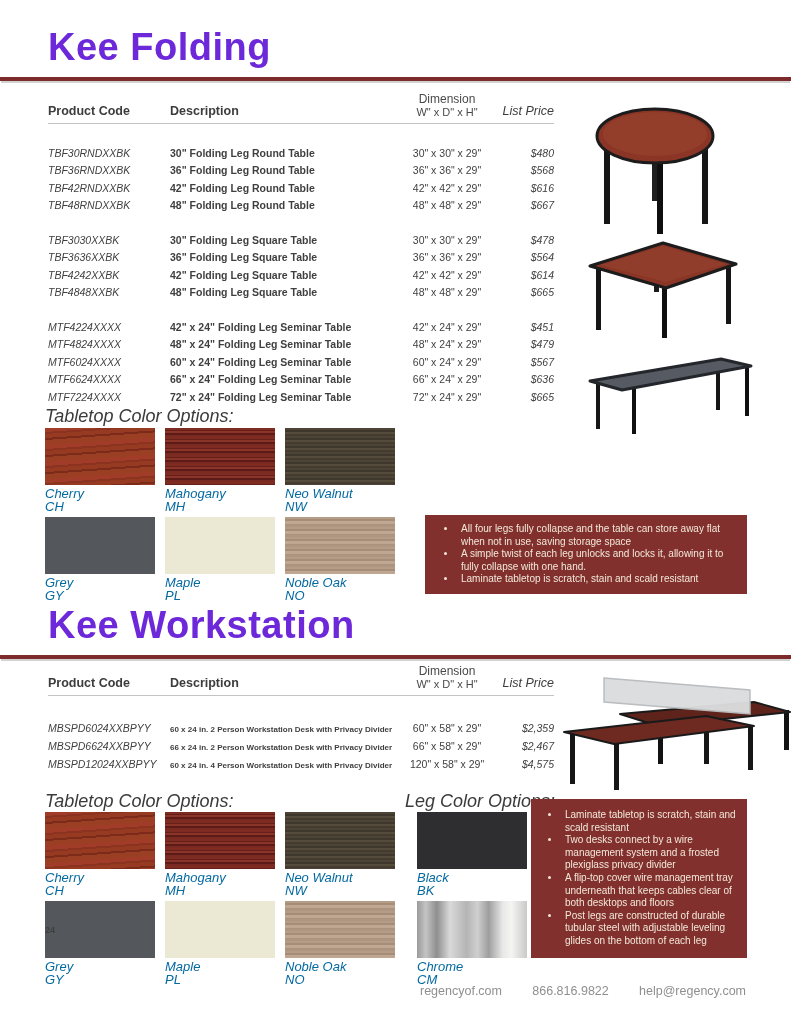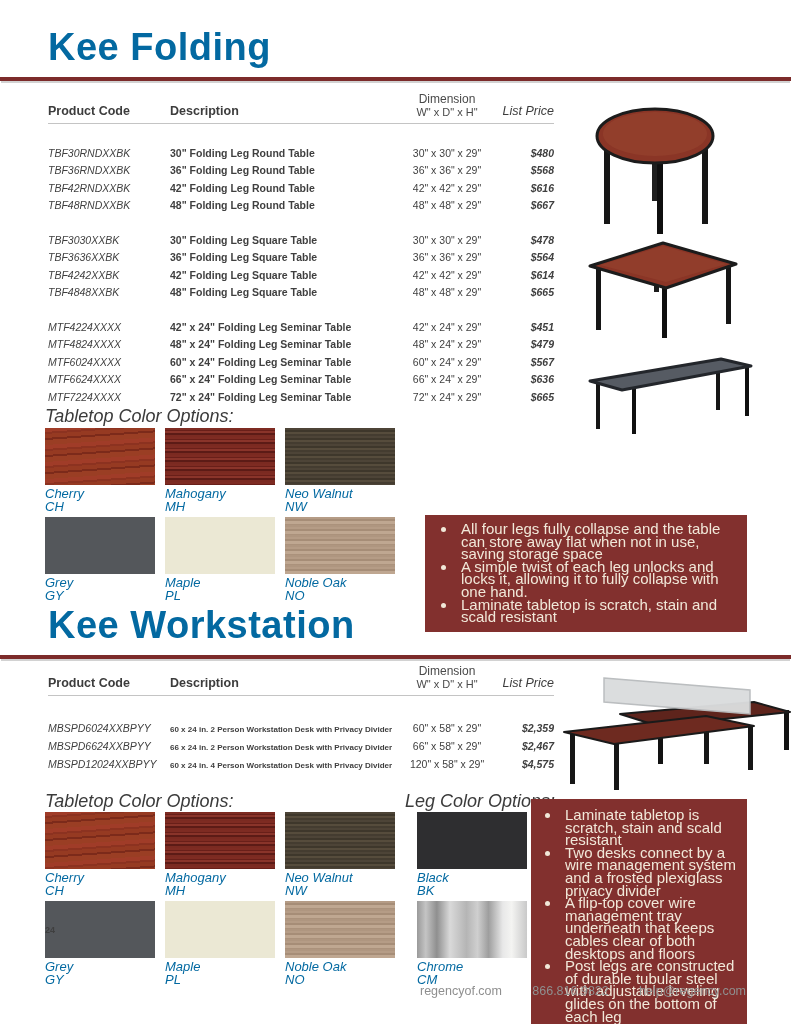--- a/index.html
+++ b/index.html
@@ -4,42 +4,42 @@
 <style>
   * { margin:0; padding:0; box-sizing:border-box; }
   html,body { background:#e8e8e8; }
   body { font-family:"Liberation Sans", sans-serif; }
   .page {
     position:relative; width:791px; height:1024px; background:#ffffff;
     margin:0 auto; overflow:hidden; color:#3f3f3f;
   }
   .sec-title {
     position:absolute; left:48px; font-size:38px; font-weight:700;
-    color:#0369a1; letter-spacing:.5px;
+    color:#6d28d9; letter-spacing:.5px;
   }
   .rule {
     position:absolute; left:0; width:791px; height:4px; background:#7c2b2a;
     box-shadow:0 3px 0 -1px #d2d2d2;
   }
   
   .ptable { position:absolute; left:48px; width:506px; }
   .thead { display:flex; align-items:flex-end; border-bottom:1px solid #c4c4c4; padding-bottom:5px; }
   .c-code  { width:122px; }
   .c-desc  { width:226px; }
   .c-dim   { width:102px; text-align:center; }
   .c-price { width:56px;  text-align:right; }
   .thead .c-code, .thead .c-desc { font-weight:700; font-size:12.5px; color:#3c3c3c; }
   .thead .c-price { font-style:italic; font-size:12.5px; color:#3c3c3c; }
   .dim1 { font-size:12px; color:#4a4a4a; }
   .dim2 { font-size:11px; color:#4a4a4a; }
   .tbody { margin-top:20px; }
   .trow { display:flex; align-items:center; height:17.5px; font-size:10.5px; color:#3f3f3f; }
   .trow .c-code  { font-style:italic; }
   .trow .c-desc  { font-weight:700; }
-  .trow .c-price { font-style:italic;font-weight:bold; }
+  .trow .c-price { font-style:italic; }
   .group + .group { margin-top:17px; }
   .ws .trow { height:18px;align-items:flex-end; }
   .ws .trow .c-desc { font-size:8px; white-space:nowrap; }
   
   .opt-label { position:absolute; font-style:italic; font-size:18px; color:#3b3b3b; }
   .sw-grid { position:absolute; display:grid; grid-template-columns:repeat(3,120px); row-gap:4px; }
   .sw-grid.one-col { grid-template-columns:120px; }
   .sw-cell { width:110px; }
   .sw { width:110px; height:57px; }
   .sw-name, .sw-code { font-style:italic; font-size:13px; line-height:13px; color:#0369a1; }
@@ -50,21 +50,21 @@
   .sw-grey     { background:#54575b; }
   .sw-maple    { background:#ebe8d4; }
   .sw-oak      { background:repeating-linear-gradient(180deg,#b59c86 0 2px,#a68d77 2px 4px,#bfa791 4px 7px,#ab927c 7px 8px,#af9680 8px 10px); }
   .sw-black    { background:#2e2e30; }
   .sw-chrome   { background:linear-gradient(90deg,#9a9a9a 0%,#c4c4c4 8%,#8f8f8f 18%,#d9d9d9 30%,#b5b5b5 45%,#cfcfcf 55%,#9e9e9e 65%,#e8e8e8 78%,#f4f4f2 86%,#c9c9c9 100%); }
   
   .feature-box {
     position:absolute; background:#82302e; color:#f1e8d9;
   }
   .feature-box ul { list-style:disc; margin:0; padding-left:24px; }
-  .feature-box li { font-size:15px; line-height:12.6px; padding-left:4px; }
+  .feature-box li { font-size:10px; line-height:12.6px; padding-left:4px; }
   #box1 { left:425px; top:515px; width:322px; padding:8px 10px 8px 8px; }
   #box2 { left:531px; top:799px; width:216px; padding:10px 8px 10px 4px; }
   #box2 ul { padding-left:26px; }
   
   .pimg { position:absolute; }
   
   .page-num { position:absolute; left:45px; top:925px; font-size:9px; font-weight:700; color:#3f3f3f; }
   .footer-contacts {
     position:absolute; left:420px; top:984px; width:326px;
     display:flex; justify-content:space-between;

